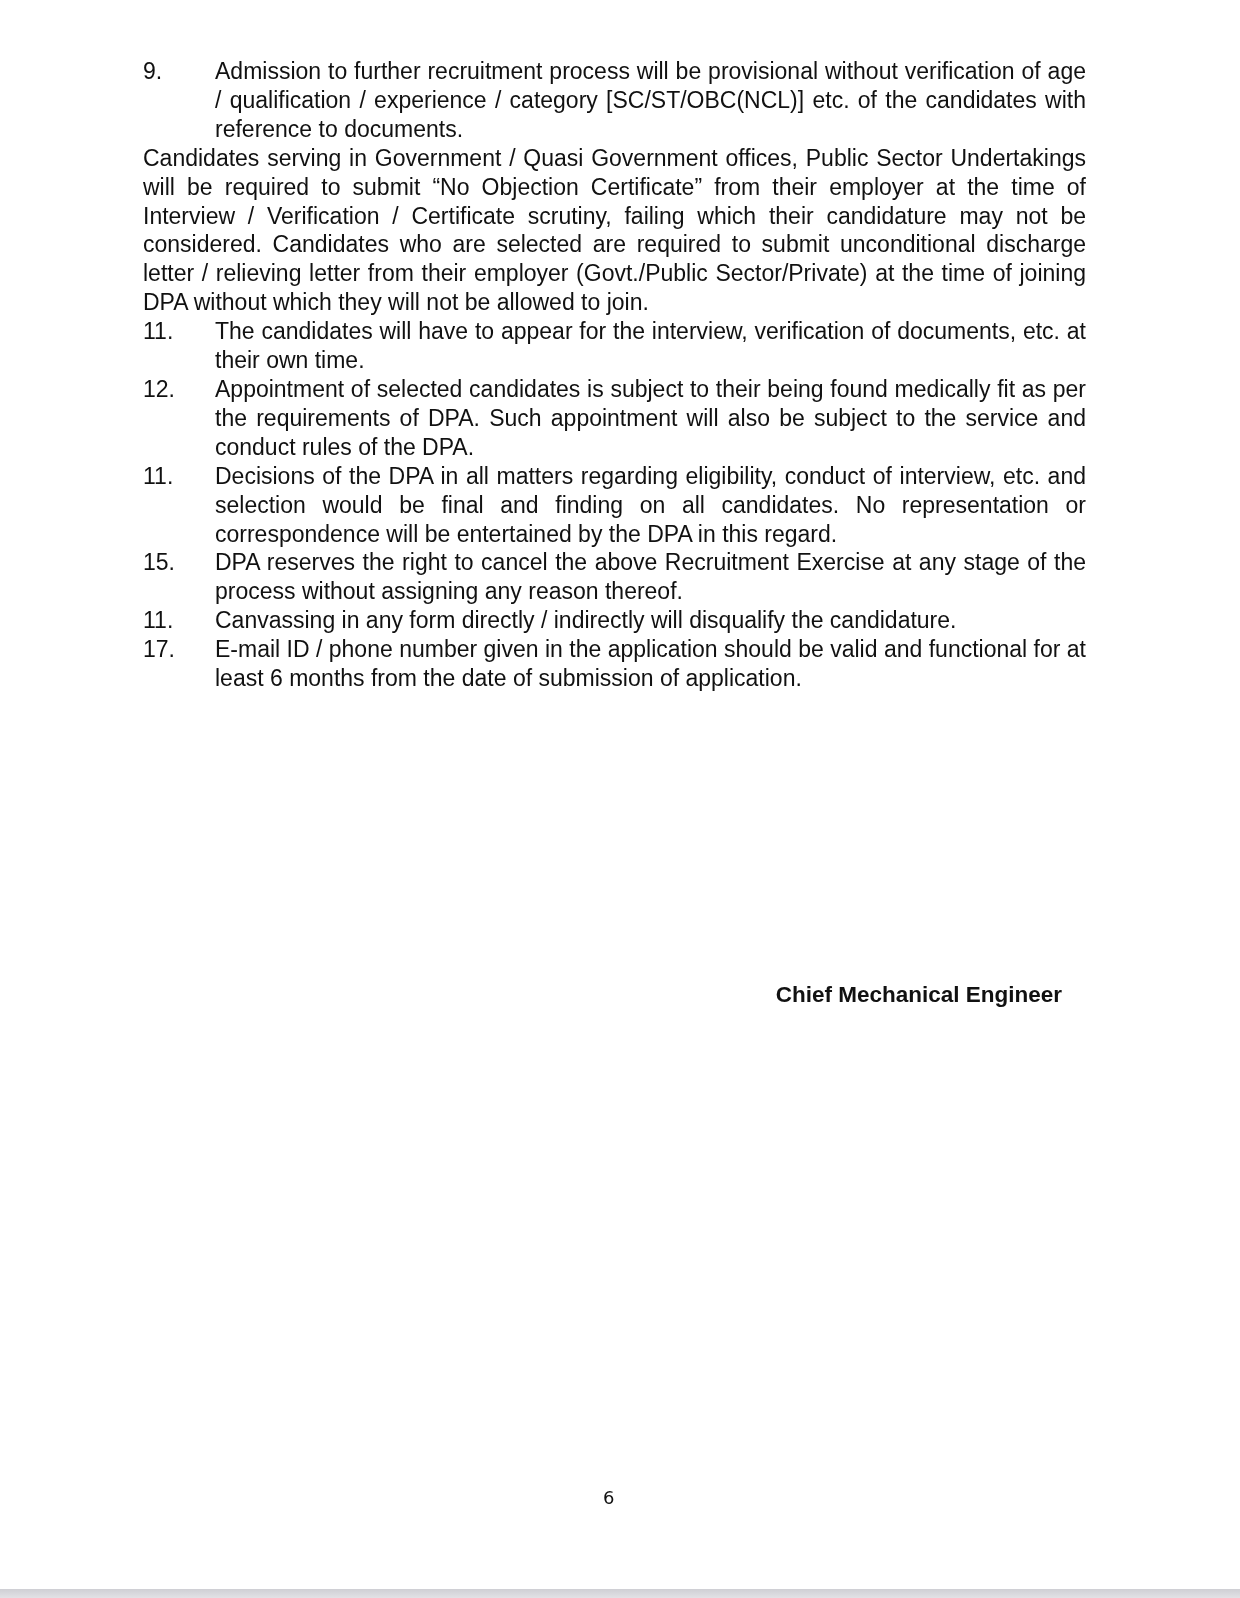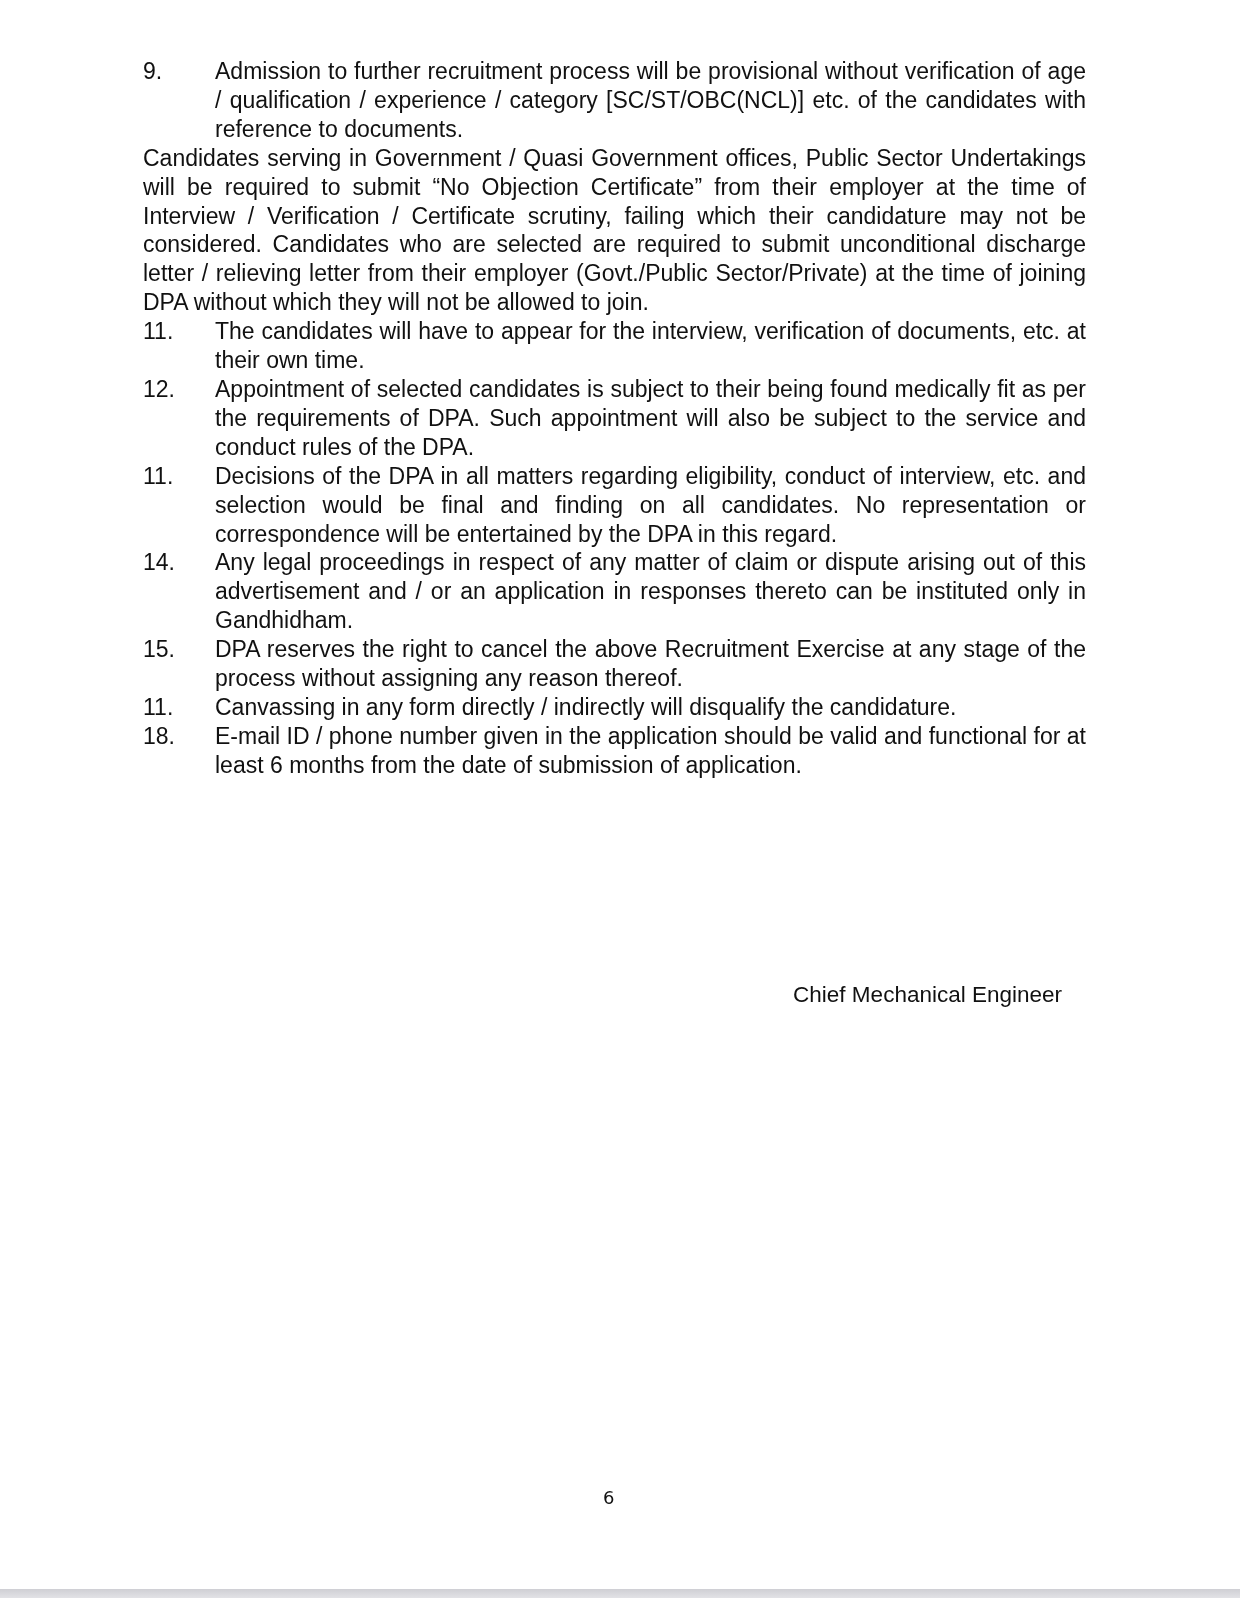--- a/index.html
+++ b/index.html
@@ -53,21 +53,21 @@
     .text {
       flex: 1 1 auto;
       width: 851px;
       text-align: justify;
     }
     .signature {
       position: absolute;
       top: 980px;
       right: 168px;
       text-align: right;
-      font-weight: normal;
+      font-weight: bold;
       font-size: 22.5px;
       line-height: 29px;
     }
     .sig-line1 { padding-right: 10px; }
     .page-number {
       position: absolute;
       left: 603px;
       top: 1487px;
       font-family: "DejaVu Sans", sans-serif;
       font-size: 18px;
@@ -93,33 +93,29 @@
     </li>
     <li class="item">
       <span class="num">12.</span>
       <span class="text">Appointment of selected candidates is subject to their being found medically fit as per the requirements of DPA.  Such appointment will also be subject to the service and conduct rules of the DPA.</span>
     </li>
     <li class="item">
       <span class="num">11.</span>
       <span class="text">Decisions of the DPA in all matters regarding eligibility, conduct of interview, etc. and selection would be final and finding on all candidates.  No representation or correspondence will be entertained by the DPA in this regard.</span>
     </li>
     <li class="item">
-      <span class="num">14.</span>
-      <span class="text">Any legal proceedings in respect of any matter of claim or dispute arising out of this advertisement and / or an application in responses thereto can be instituted only in Gandhidham.</span>
-    </li>
-    <li class="item">
       <span class="num">15.</span>
       <span class="text">DPA reserves the right to cancel the above Recruitment Exercise at any stage of the process without assigning any reason thereof.</span>
     </li>
     <li class="item">
       <span class="num">11.</span>
       <span class="text">Canvassing in any form directly / indirectly will disqualify the candidature.</span>
     </li>
     <li class="item">
-      <span class="num">18.</span>
+      <span class="num">17.</span>
       <span class="text">E-mail ID / phone number given in the application should be valid and functional for at least 6 months from the date of submission of application.</span>
     </li>
   </ol>
 
   <div class="signature">
     <div class="sig-line1">Chief Mechanical Engineer</div>
   </div>
 
   <div class="page-number">6</div>
 </div>

